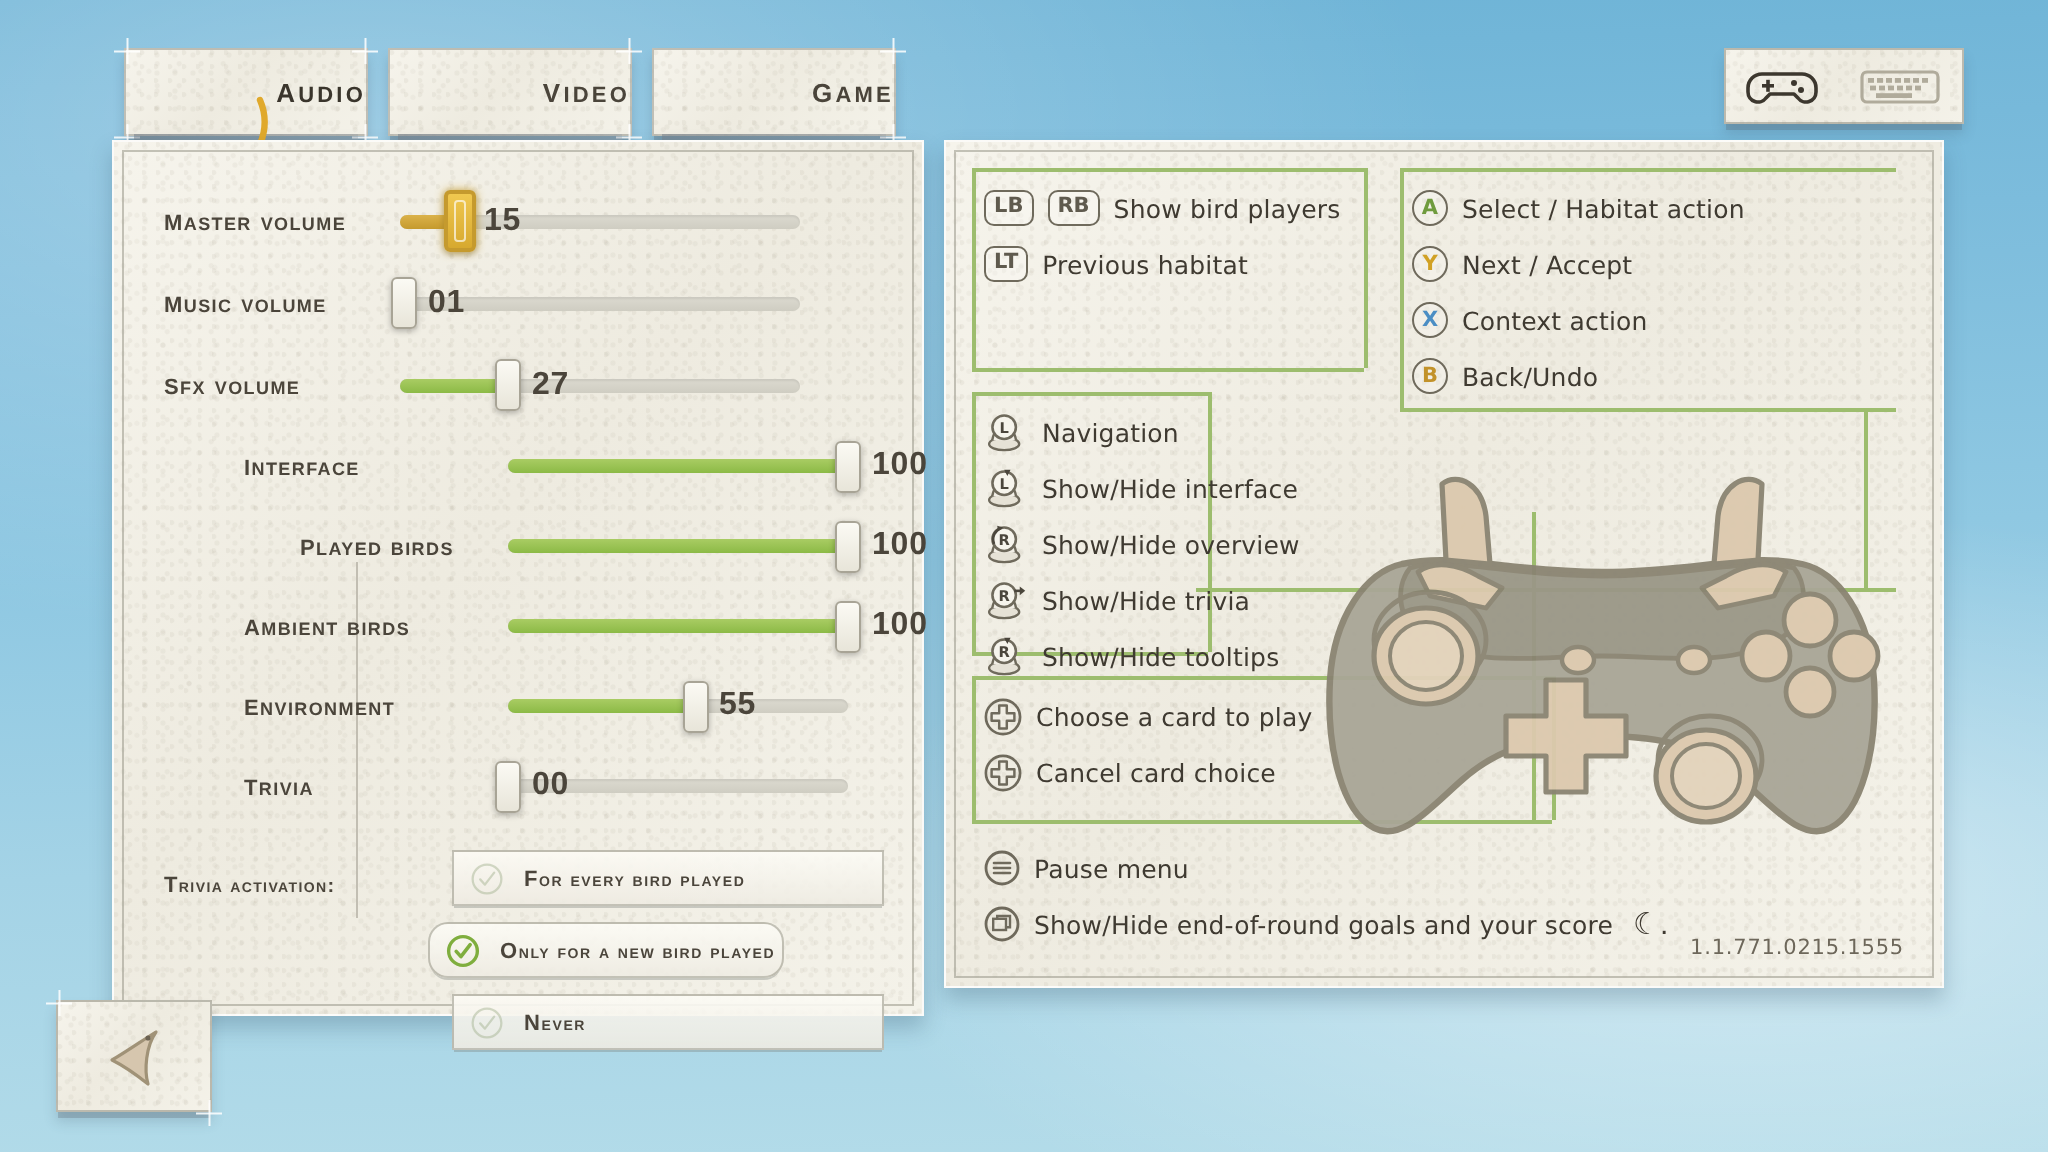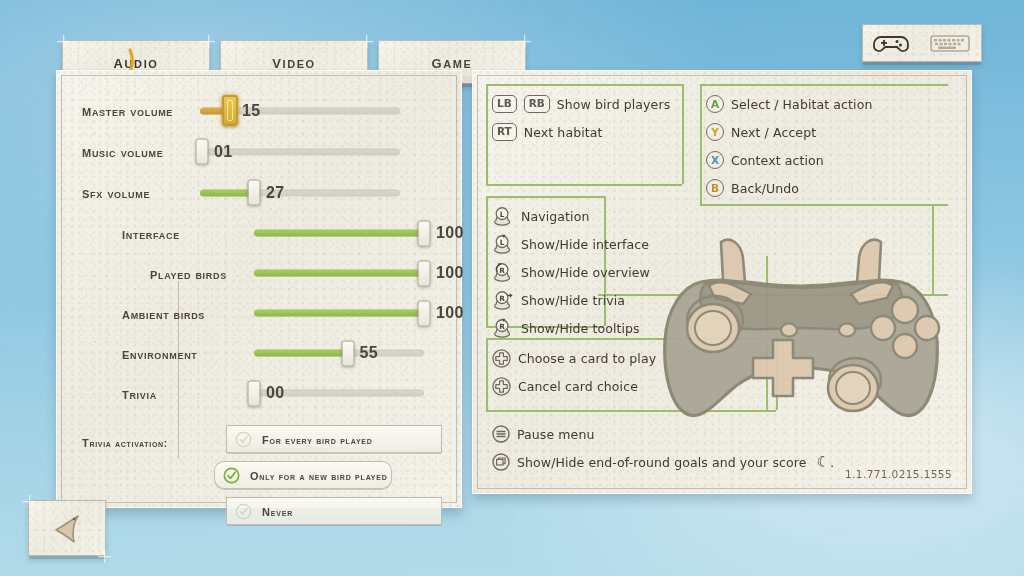--- a/index.html
+++ b/index.html
@@ -24,26 +24,25 @@
       radial-gradient(circle at 42% 62%, rgba(155,148,128,.085) 0 1px, transparent 1.6px),
       radial-gradient(circle at 72% 28%, rgba(155,148,128,.09) 0 1px, transparent 1.6px),
       radial-gradient(circle at 88% 82%, rgba(155,148,128,.07) 0 1px, transparent 1.6px),
       linear-gradient(135deg, #f6f4ec 0%, #eeebe0 45%, #f4f2e9 100%);
     background-size: 7px 7px, 11px 11px, 9px 9px, 13px 13px, 100% 100%;
   }
 
   
   .tabrow { position:absolute; top:24px; left:62px; display:flex; gap:10px; }
   .tab {
-    width: 148px; height: 44px;
-    display:flex; align-items:center; justify-content:center;
+    width: 122px; height: 44px;
+    display:flex; align-items:center; justify-content:flex-end;
     border: 1px solid rgba(150,150,140,.55);
     box-shadow: 0 4px 0 -1px rgba(90,100,110,.30), 0 5px 5px rgba(60,80,100,.22);
     position: relative;
-    margin-top: 16px;
   }
   .tab::after {
     content:""; position:absolute; left:4px; right:4px; bottom:-4px; height:4px;
     background: linear-gradient(90deg, rgba(120,130,140,.55), rgba(150,160,170,.35));
   }
   .tab span {
     font-family: "Liberation Sans", sans-serif;
     font-size: 16px; letter-spacing: 1.6px;
     color: #4a443a; font-weight: 700;
     font-variant: small-caps; text-transform: lowercase;
@@ -414,22 +413,22 @@
       </svg>
 
       <div class="version">1.1.771.0215.1555</div>
     <div class="grp" style="left: 14px; top: 14px;">
           <div class="ritem">
             <span class="btn-pill">LB</span>
             <span class="btn-pill">RB</span>
             <span class="rtext">Show bird players</span>
           </div>
           <div class="ritem">
-            <span class="btn-pill">RT</span>
-            <span class="rtext">Next habitat</span>
+            <span class="btn-pill">LT</span>
+            <span class="rtext">Previous habitat</span>
           </div>
         </div>
         <div class="grp" style="left: 228px; top: 14px;">
           <div class="ritem">
             <span class="btn-round a">A</span>
             <span class="rtext">Select / Habitat action</span>
           </div>
           <div class="ritem">
             <span class="btn-round y">Y</span>
             <span class="rtext">Next / Accept</span>

